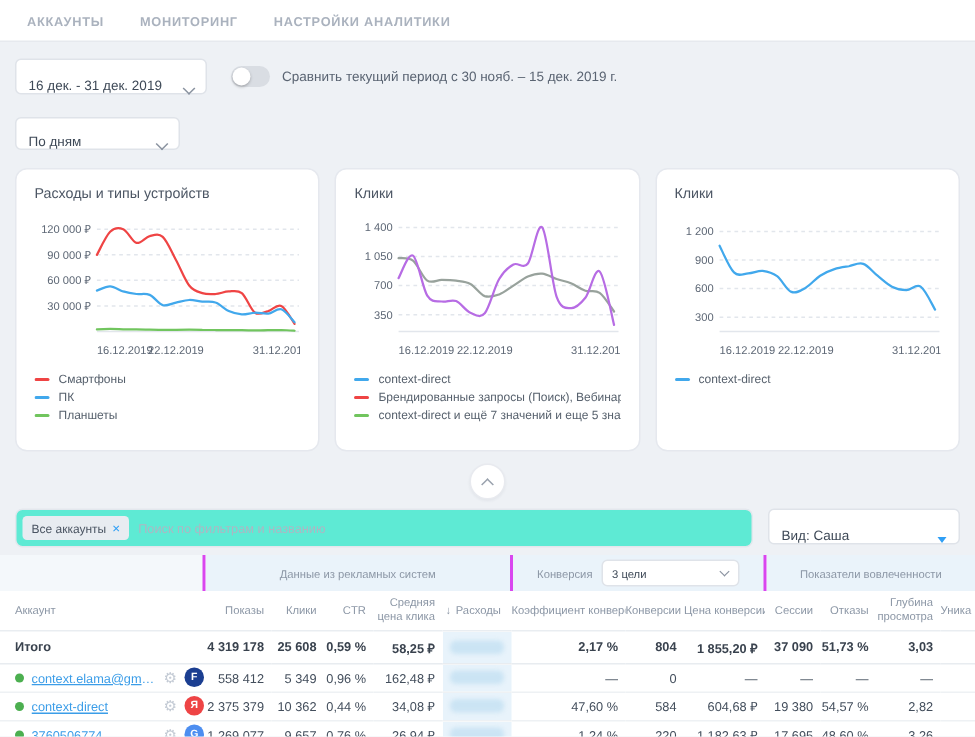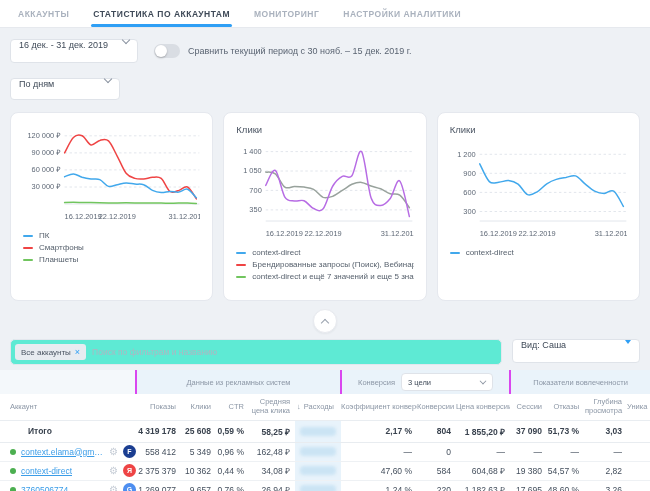--- a/index.html
+++ b/index.html
@@ -8,21 +8,21 @@
   .page { width:650px; height:491px; overflow:hidden; }
 
   
   .nav { background:#fff; height:28px; display:flex; align-items:stretch; padding-left:6px; border-bottom:1px solid #e6e9ee; }
   .tab { position:relative; display:flex; align-items:center; padding:0 12px; font-size:8.5px; font-weight:bold; letter-spacing:.5px; color:#aab2be; cursor:pointer; }
   .tab.active { color:#3d4document; color:#3e4document; color:#3e4957; }
   .tab.active::after { content:""; position:absolute; left:10px; right:10px; bottom:0; height:3px; border-radius:2px; background:var(--accent); }
 
   
   .toolbar { display:flex; align-items:center; margin:10px 10px 0 10px; height:26px; }
-  .select-box { background:#fff; border:1px solid #dfe3e9; border-radius:4px; height:24px; display:flex; align-items:flex-start; padding:0 8px; font-size:9px; color:#3e4957; cursor:pointer; }
+  .select-box { background:#fff; border:1px solid #dfe3e9; border-radius:4px; height:24px; display:flex; align-items:flex-end; padding:0 8px; font-size:9px; color:#3e4957; cursor:pointer; }
   .date-select { width:128px; justify-content:space-between; }
   .chev { width:6px; height:6px; border-right:1.5px solid #8a93a0; border-bottom:1.5px solid #8a93a0; transform:rotate(45deg); margin-top:-3px; }
   .toggle { width:26px; height:14px; background:#d9dde3; border-radius:8px; margin:0 8px 0 16px; position:relative; cursor:pointer; flex:0 0 auto; }
   .toggle .knob { position:absolute; left:1px; top:1px; width:12px; height:12px; background:#fff; border-radius:50%; box-shadow:0 1px 2px rgba(0,0,0,.25); }
   .cmp-label { font-size:9px; color:#5a London; color:#5a6472; }
   .tb-right { margin-left:auto; display:flex; align-items:center; gap:10px; }
   .dl-link { display:flex; align-items:center; gap:4px; color:var(--link); font-size:9px; cursor:pointer; }
   .cur-select { width:56px; justify-content:space-between; }
   .nds { display:flex; align-items:center; gap:5px; font-size:9px; color:#3e4957; }
   .checkbox { width:13px; height:13px; border-radius:3px; background:var(--accent); color:#fff; font-size:9px; line-height:13px; text-align:center; cursor:pointer; }
@@ -76,30 +76,29 @@
   td.num { text-align:right; padding-right:5px; white-space:nowrap; }
   tr.rowline td { border-bottom:1px solid #eef1f4; height:19px; }
   tr.total td { height:22px; font-weight:bold; color:#39424e; border-bottom:1px solid #e8ecf0; }
   td.cost-col { background:#e8f3fb; }
   .blur-blob { height:9px; margin:0 5px; border-radius:4px; background:#cbe4f4; filter:blur(1.5px); }
   .acc-cell { display:flex; align-items:center; padding-left:10px; gap:5px; }
   .dot { width:6px; height:6px; border-radius:50%; background:var(--status-green); flex:0 0 auto; }
   .acc-link { color:var(--link); text-decoration:underline; font-size:8.5px; white-space:nowrap; overflow:hidden; text-overflow:ellipsis; }
   .gear { margin-left:auto; color:#c4cbd5; font-size:10px; cursor:pointer; flex:0 0 auto; }
   .net-badge { width:13px; height:13px; border-radius:50%; color:#fff; font-size:7px; font-weight:bold; display:flex; align-items:center; justify-content:center; flex:0 0 auto; }
-  td.total-label { padding-left:28px; }
+  td.total-label { padding-left:10px; }
 </style>
 </head>
 <body>
 
 <div class="page">
 
   <div class="nav">
     <div class="tab">АККАУНТЫ</div>
-    <div class="tab active">СТАТИСТИКА ПО АККАУНТАМ</div>
     <div class="tab">МОНИТОРИНГ</div>
     <div class="tab">НАСТРОЙКИ АНАЛИТИКИ</div>
   </div>
 
   <div class="toolbar">
     <div class="select-box date-select">
       <span>16 дек. - 31 дек. 2019</span>
       <span class="chev"></span>
     </div>
     <div class="toggle">
@@ -110,45 +109,46 @@
 
   <div class="gran-row">
     <div class="select-box gran-select">
       <span>По дням</span>
       <span class="chev"></span>
     </div>
   </div>
 
   <div class="charts">
     <div class="card">
+      <div class="card-title">Расходы и типы устройств</div>
       <svg class="chart-svg" viewBox="0 0 179 100" preserveAspectRatio="none">
           <line class="grid" x1="42" y1="11.8" x2="178" y2="11.8"></line>
           <text class="ylab" text-anchor="end" x="38" y="14.3">120 000 ₽</text>
           <line class="grid" x1="42" y1="28.9" x2="178" y2="28.9"></line>
           <text class="ylab" text-anchor="end" x="38" y="31.4">90 000 ₽</text>
           <line class="grid" x1="42" y1="45.9" x2="178" y2="45.9"></line>
           <text class="ylab" text-anchor="end" x="38" y="48.4">60 000 ₽</text>
           <line class="grid" x1="42" y1="63.0" x2="178" y2="63.0"></line>
           <text class="ylab" text-anchor="end" x="38" y="65.5">30 000 ₽</text>
           <line class="axis" x1="42" y1="80" x2="178" y2="80"></line>
           <text class="xlab" text-anchor="start" x="42.0" y="95">16.12.2019</text>
           <text class="xlab" text-anchor="middle" x="95.2" y="95">22.12.2019</text>
           <text class="xlab" text-anchor="middle" x="165.7" y="95">31.12.2019</text>
           <path fill="none" stroke="#ef4444" stroke-width="1.5" stroke-linecap="round" d="M42.0 28.9C43.5 26.3 47.9 16.4 50.9 13.5C53.8 10.7 56.8 10.6 59.7 11.8C62.7 13.0 65.6 20.2 68.6 20.9C71.6 21.7 74.5 17.0 77.5 16.4C80.4 15.7 83.4 14.3 86.3 16.9C89.3 19.6 92.2 26.9 95.2 32.3C98.2 37.7 101.1 45.6 104.1 49.3C107.0 53.0 110.0 53.5 112.9 54.4C115.9 55.4 118.8 55.2 121.8 55.0C124.8 54.8 127.7 53.4 130.7 53.3C133.6 53.2 136.6 52.1 139.5 54.4C142.5 56.8 145.4 65.5 148.4 67.5C151.4 69.5 154.3 67.1 157.3 66.4C160.2 65.6 163.2 61.5 166.1 63.0C169.1 64.4 173.5 72.9 175.0 74.9"></path>
           <path fill="none" stroke="#41a8ec" stroke-width="1.5" stroke-linecap="round" d="M42.0 52.7C43.5 52.3 47.9 49.8 50.9 49.9C53.8 50.0 56.8 52.4 59.7 53.3C62.7 54.1 65.6 54.6 68.6 55.0C71.6 55.4 74.5 54.3 77.5 55.6C80.4 56.8 83.4 61.5 86.3 62.4C89.3 63.2 92.2 61.3 95.2 60.7C98.2 60.1 101.1 59.1 104.1 59.0C107.0 58.9 110.0 59.8 112.9 60.1C115.9 60.4 118.8 59.6 121.8 60.7C124.8 61.7 127.7 65.0 130.7 66.4C133.6 67.7 136.6 68.4 139.5 68.6C142.5 68.8 145.4 67.6 148.4 67.5C151.4 67.4 154.3 68.4 157.3 68.1C160.2 67.7 163.2 64.3 166.1 65.2C169.1 66.2 173.5 72.3 175.0 73.8"></path>
           <path fill="none" stroke="#71c55e" stroke-width="1.5" stroke-linecap="round" d="M42.0 78.6C43.5 78.5 47.9 78.3 50.9 78.3C53.8 78.3 56.8 78.5 59.7 78.6C62.7 78.6 65.6 78.6 68.6 78.6C71.6 78.7 74.5 78.7 77.5 78.7C80.4 78.7 83.4 78.8 86.3 78.9C89.3 78.9 92.2 78.9 95.2 78.9C98.2 78.8 101.1 78.8 104.1 78.8C107.0 78.8 110.0 78.8 112.9 78.9C115.9 78.9 118.8 78.9 121.8 79.0C124.8 79.0 127.7 79.0 130.7 79.0C133.6 79.1 136.6 79.1 139.5 79.1C142.5 79.1 145.4 79.3 148.4 79.3C151.4 79.3 154.3 79.2 157.3 79.1C160.2 79.1 163.2 79.0 166.1 79.0C169.1 79.1 173.5 79.4 175.0 79.5"></path>
         </svg>
       <div class="legend">
           <div class="legend-item">
+            <span class="dash" style="background: rgb(239, 68, 68);"></span>
+            <span>Смартфоны</span>
+          </div>
+          <div class="legend-item">
             <span class="dash" style="background: rgb(65, 168, 236);"></span>
             <span>ПК</span>
-          </div>
-          <div class="legend-item">
-            <span class="dash" style="background: rgb(239, 68, 68);"></span>
-            <span>Смартфоны</span>
           </div>
           <div class="legend-item">
             <span class="dash" style="background: rgb(113, 197, 94);"></span>
             <span>Планшеты</span>
           </div>
         </div>
     </div>
     <div class="card">
       <div class="card-title">Клики</div>
       <svg class="chart-svg" viewBox="0 0 179 100" preserveAspectRatio="none">

